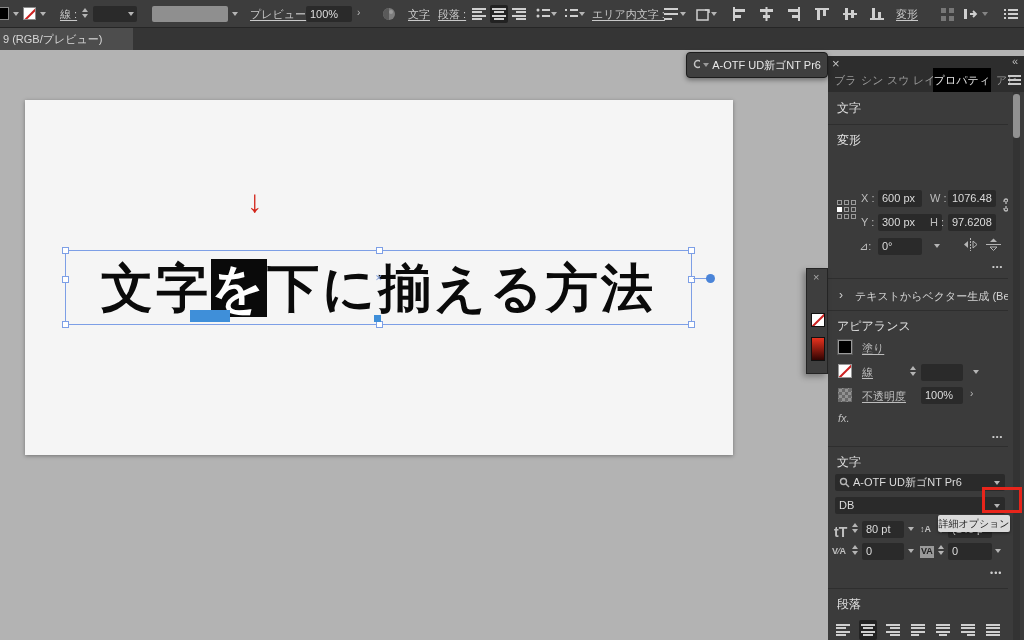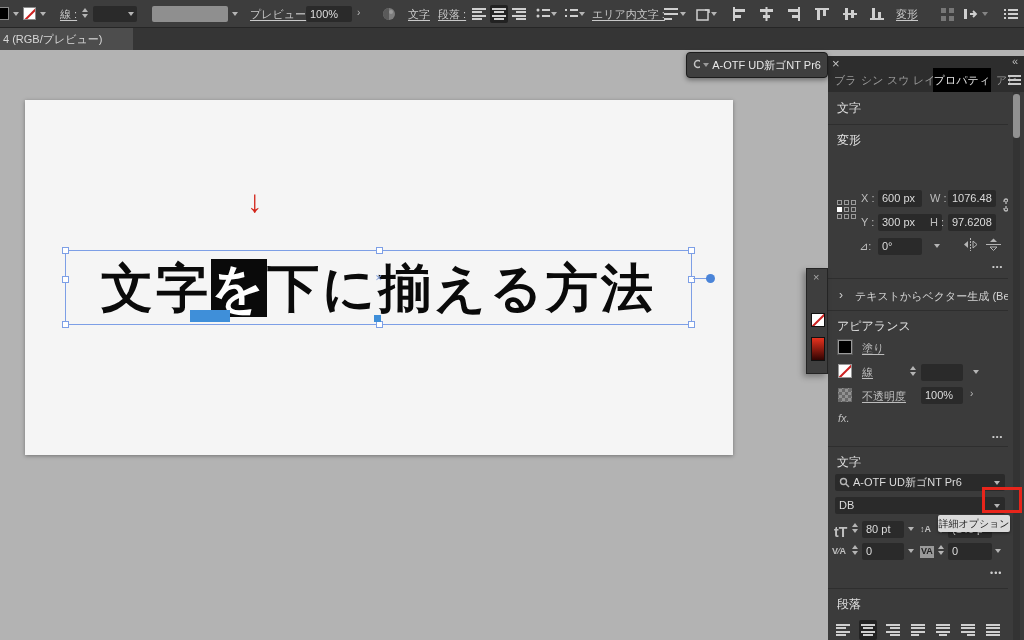--- a/index.html
+++ b/index.html
@@ -245,21 +245,21 @@
           <rect x="4" y="1" width="10" height="2" fill="#cfcfcf"></rect>
           <rect x="0" y="5" width="2" height="2" fill="#cfcfcf"></rect>
           <rect x="4" y="5" width="10" height="2" fill="#cfcfcf"></rect>
           <rect x="0" y="9" width="2" height="2" fill="#cfcfcf"></rect>
           <rect x="4" y="9" width="10" height="2" fill="#cfcfcf"></rect>
         </svg>
     </span>
   </div>
 
   <div class="tabbar">
-    <div class="doctab"><span>4 (RGB/プレビュー)</span></div>
+    <div class="doctab"><span>9 (RGB/プレビュー)</span></div>
   </div>
 
   <div class="canvas">
     <div class="artboard">
       <div class="annot-arrow">↓</div>
 
       <div class="selbox">
         <div class="headline"><span>文字</span><span class="sel">を</span><span>下に揃える方法</span></div>
         <span class="hnd" style="left:-4px;top:-4px"></span>
         <span class="hnd" style="left:310px;top:-4px"></span>

